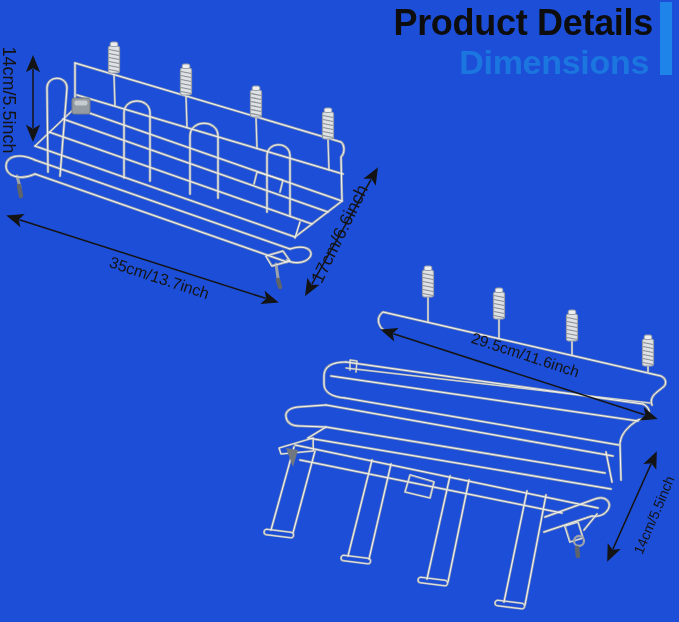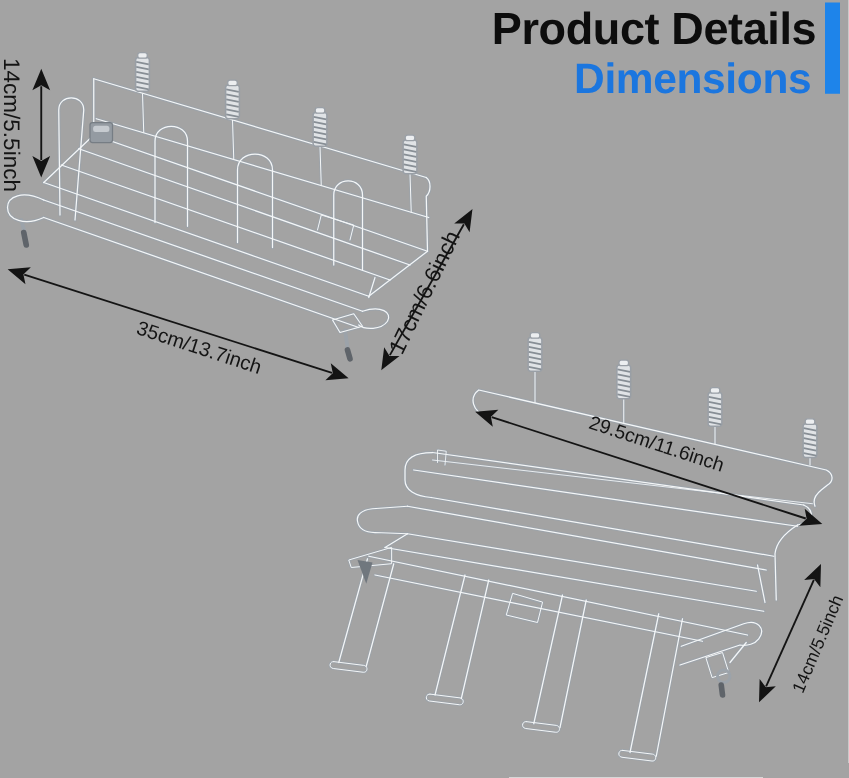--- a/index.html
+++ b/index.html
@@ -1,16 +1,16 @@
 <!DOCTYPE html>
 <html><head>
 <meta charset="utf-8">
 <style>
   html,body{margin:0;padding:0;background:#fff;}
-  #stage{position:relative;width:679px;height:622px;overflow:hidden;background:#a3a3a3;
+  #stage{position:relative;width:679px;height:622px;overflow:hidden;background:#1d4ed8;
          font-family:"Liberation Sans", sans-serif;text-align:center;}
   svg{position:absolute;left:0;top:0;}
   text{font-family:"Liberation Sans", sans-serif;}
 </style>
 </head>
 <body>
 <div id="stage">
 <svg width="679" height="622" viewBox="0 0 679 622">
   <defs>
     <g id="spring">

